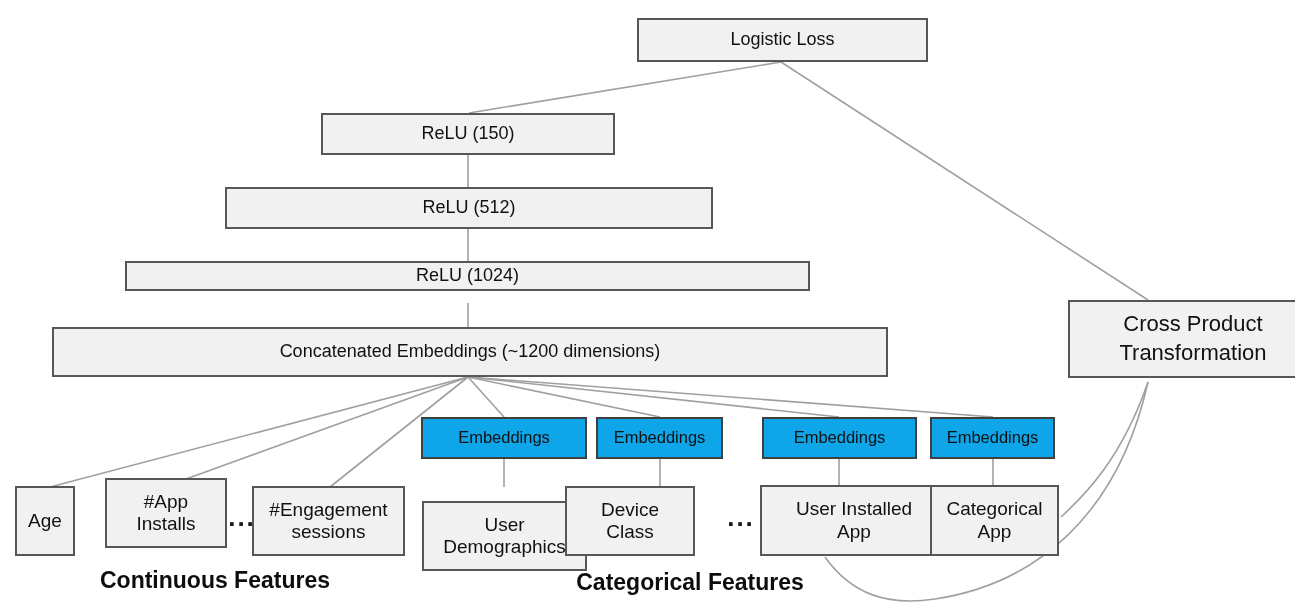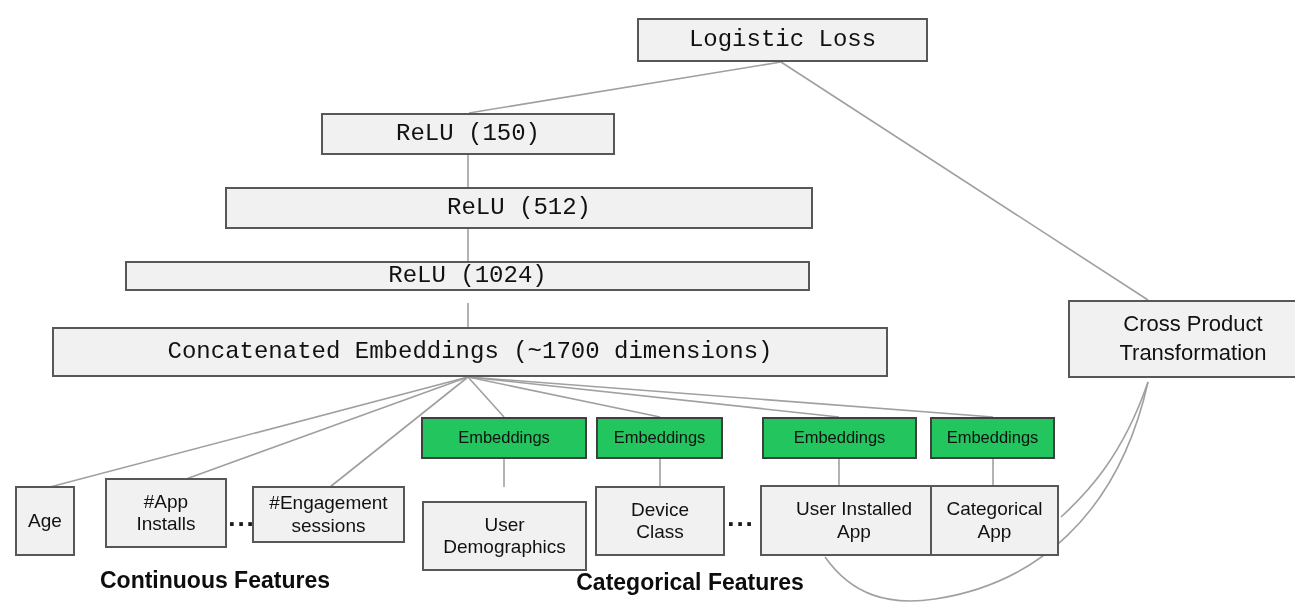--- a/index.html
+++ b/index.html
@@ -15,24 +15,24 @@
   .node{
     position:absolute;
     display:flex;align-items:center;justify-content:center;
     text-align:center;
     background:#f1f1f1;
     border:2px solid #575757;
     box-sizing:border-box;
     white-space:pre-line;
     line-height:1.18;
   }
-  .node.big{font-size:24px;font-family:Liberation Mono, monospace;}
+  .node.big{font-size:18px;}
   .node.feature{font-size:19px;}
   .node.embedding{
-    background:#22c55e;
+    background:#0ea5e9;
     border:2px solid #3f3f3f;
     font-size:16.5px;
   }
   .node.cross{font-size:22px;line-height:1.3;margin-left:40px;}
   .group-label{
     position:absolute;
     font-size:23px;font-weight:bold;
     text-align:center;
     color:#0d0d0d;
     white-space:nowrap;
@@ -70,51 +70,51 @@
       <line x1="993" y1="459" x2="993" y2="486"></line>
       <path d="M 1061,517 C 1085,495 1122,458 1148,382"></path>
       <path d="M 825,557 C 852,595 888,606 935,599 C 1035,584 1118,516 1148,382"></path>
     </g>
   </svg>
 
   <div class="node big" style="left:637px;top:18px;width:291px;height:44px">Logistic Loss</div>
 
   <div class="node big" style="left:321px;top:113px;width:294px;height:42px">ReLU (150)</div>
 
-  <div class="node big" style="left:225px;top:187px;width:588px;height:42px">ReLU (512)</div>
+  <div class="node big" style="left:225px;top:187px;width:488px;height:42px">ReLU (512)</div>
 
   <div class="node big" style="left:125px;top:261px;width:685px;height:30px">ReLU (1024)</div>
 
-  <div class="node big" style="left:52px;top:327px;width:836px;height:50px">Concatenated Embeddings (~1700 dimensions)</div>
+  <div class="node big" style="left:52px;top:327px;width:836px;height:50px">Concatenated Embeddings (~1200 dimensions)</div>
 
   <div class="node cross" style="left:1028px;top:300px;width:250px;height:78px">Cross Product
 Transformation</div>
 
   <div class="node embedding" style="left:421px;top:417px;width:166px;height:42px">Embeddings</div>
 
   <div class="node embedding" style="left:596px;top:417px;width:127px;height:42px">Embeddings</div>
 
   <div class="node embedding" style="left:762px;top:417px;width:155px;height:42px">Embeddings</div>
 
   <div class="node embedding" style="left:930px;top:417px;width:125px;height:42px">Embeddings</div>
 
   <div class="node feature" style="left:15px;top:486px;width:60px;height:70px">Age</div>
 
   <div class="node feature" style="left:105px;top:478px;width:122px;height:70px">#App
 Installs</div>
 
   <div class="dots" style="left:228px;top:504px;width:28px;text-align:center">...</div>
 
-  <div class="node feature" style="left:252px;top:486px;width:153px;height:57px">#Engagement
+  <div class="node feature" style="left:252px;top:486px;width:153px;height:70px">#Engagement
 sessions</div>
 
   <div class="node feature" style="left:422px;top:501px;width:165px;height:70px">User
 Demographics</div>
 
-  <div class="node feature" style="left:595px;top:486px;width:130px;height:70px">Device
+  <div class="node feature" style="left:565px;top:486px;width:130px;height:70px">Device
 Class</div>
 
   <div class="dots" style="left:727px;top:504px;width:28px;text-align:center">...</div>
 
   <div class="node feature" style="left:760px;top:485px;width:188px;height:71px">User Installed
 App</div>
 
   <div class="node feature" style="left:930px;top:485px;width:129px;height:71px">Categorical
 App</div>
 

